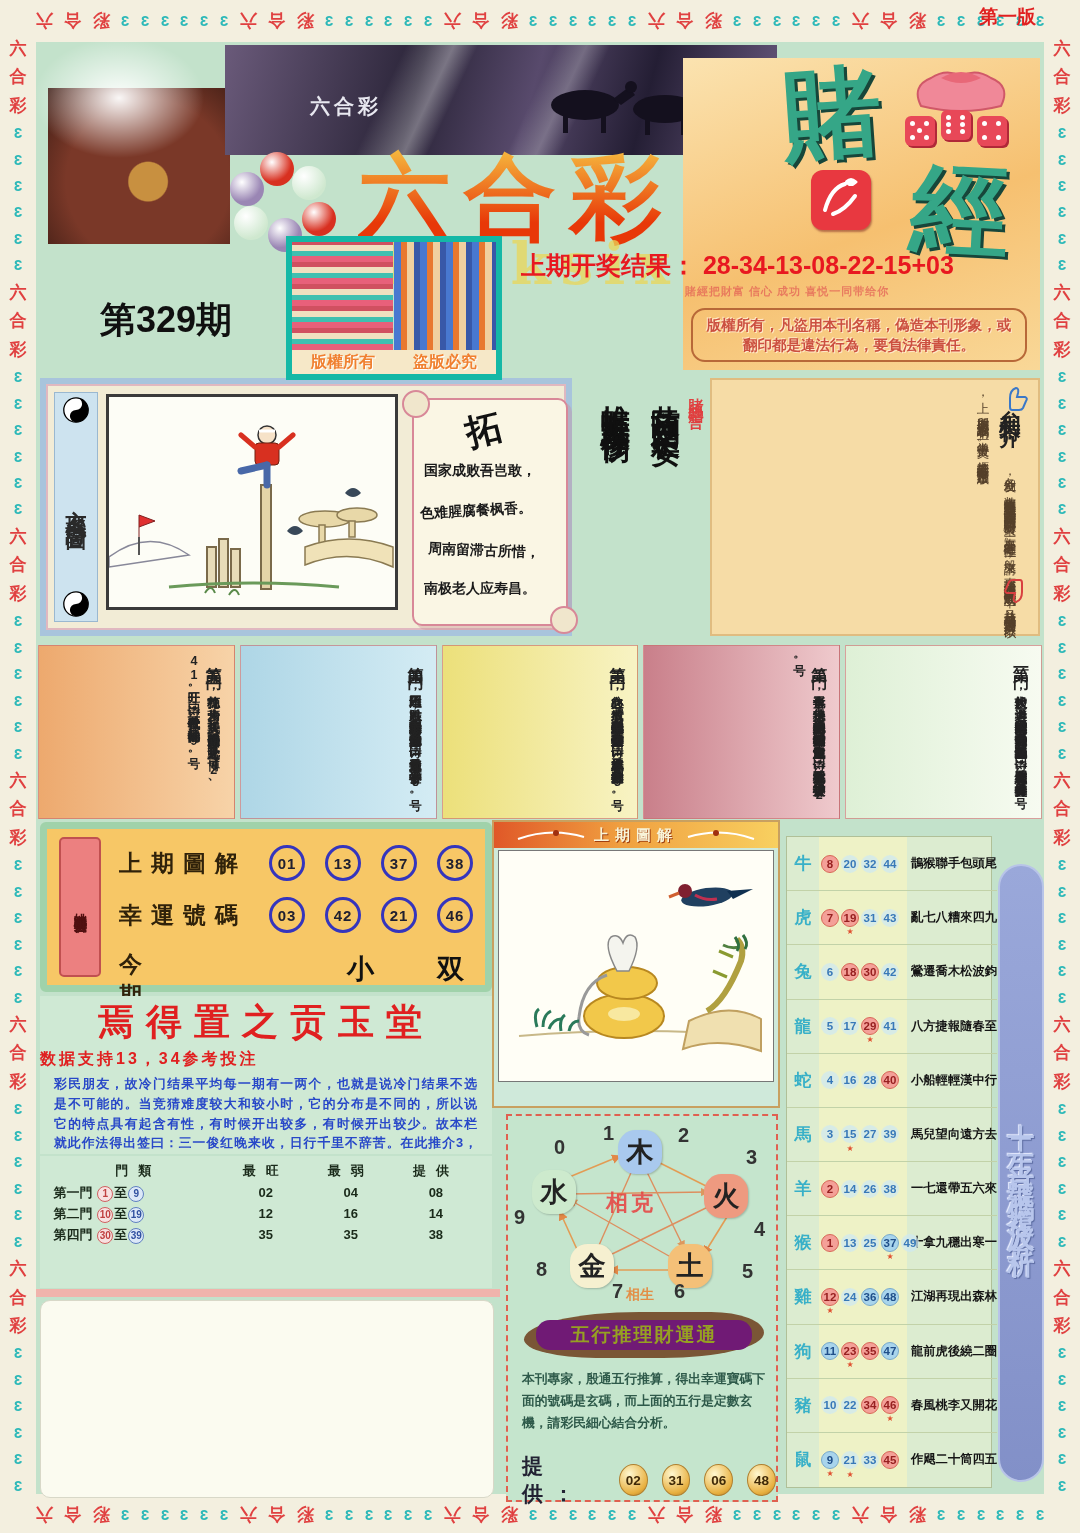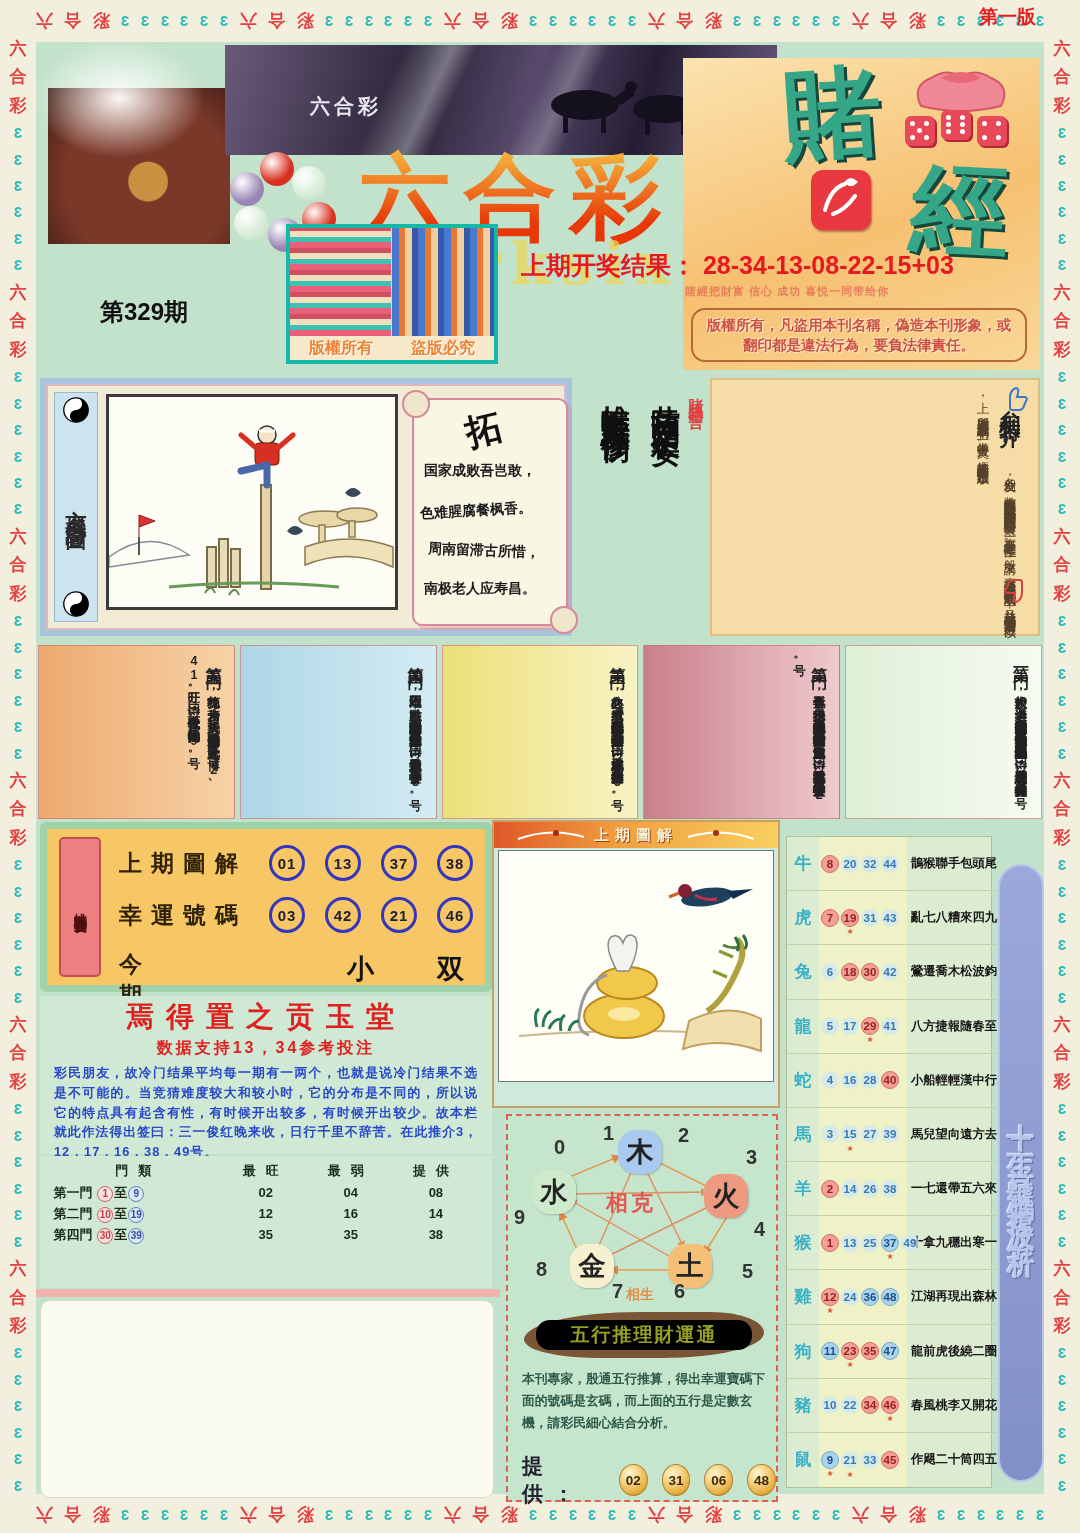--- a/index.html
+++ b/index.html
@@ -32,22 +32,22 @@
   .b2{left:0px;top:22px;background:radial-gradient(circle at 35% 30%,#fff,#9a86b4 60%);}
   .b3{left:62px;top:16px;background:radial-gradient(circle at 35% 30%,#fff,#cfe8cf 70%);}
   .b4{left:4px;top:56px;background:radial-gradient(circle at 35% 30%,#fff,#cfe8cf 70%);}
   .b5{left:38px;top:68px;background:radial-gradient(circle at 35% 30%,#fff,#9a86b4 60%);}
   .b6{left:72px;top:52px;background:radial-gradient(circle at 35% 30%,#fff,#d83020 60%);}
   .big-title{position:absolute;left:128px;top:-14px;font-family:"DejaVu Serif",serif;font-size:92px;font-weight:bold;
          letter-spacing:14px;background:linear-gradient(#f8d048,#e83808 70%);-webkit-background-clip:text;
          background-clip:text;color:transparent;text-shadow:none;}
   .marksix{position:absolute;left:10px;top:80px;width:100%;text-align:center;font-family:"DejaVu Serif",serif;
          font-size:58px;font-weight:bold;color:#ead658;opacity:.75;letter-spacing:10px;}
-  .issue{position:absolute;left:100px;top:296px;font-size:24px;font-weight:bold;color:#101010;z-index:3;}
-  .screens{position:absolute;left:286px;top:224px;width:204px;height:132px;z-index:3;border:4px solid #14b8a6;}
+  .issue{position:absolute;left:100px;top:296px;font-size:36px;font-weight:bold;color:#101010;z-index:3;}
+  .screens{position:absolute;left:286px;top:236px;width:204px;height:132px;z-index:3;border:6px solid #14b8a6;}
   .scr-l{position:absolute;left:0;top:0;width:101px;height:108px;
          background:repeating-linear-gradient(0deg,#e8607a 0 6px,#40c0b0 6px 11px,#f0e0c0 11px 17px,#d05060 17px 22px);}
   .scr-r{position:absolute;left:102px;top:0;width:102px;height:108px;
          background:repeating-linear-gradient(90deg,#4878d0 0 7px,#e87830 7px 13px,#f0d0a0 13px 20px,#3858a8 20px 26px);}
   .scr-cap{position:absolute;left:0;bottom:0;width:100%;height:24px;background:#f6e8c8;display:flex;
          justify-content:space-around;align-items:center;font-size:16px;font-weight:bold;color:#f08030;
          text-shadow:1px 1px 0 #fff;}
   .result{position:absolute;left:521px;top:249px;width:520px;font-size:25px;font-weight:bold;color:#e81820;z-index:6;}
   
   .dujing{position:absolute;left:683px;top:58px;width:357px;height:312px;z-index:2;
@@ -115,22 +115,22 @@
   .lrow .circles{display:flex;gap:20px;}
   .lcirc{width:36px;height:36px;border-radius:50%;border:3px solid #3535bd;display:flex;align-items:center;
         justify-content:center;font-size:15px;font-weight:bold;color:#202030;box-sizing:border-box;letter-spacing:1px;}
   .lr1{top:16px;} .lr2{top:68px;}
   .lr3{top:120px;justify-content:flex-end;}
   .lr3 .llabel{letter-spacing:76px;}
   .pv{position:absolute;font-size:27px;font-weight:bold;color:#111;font-family:"DejaVu Serif",serif;}
   .pv1{left:300px;top:122px;} .pv2{left:390px;top:122px;}
   
   .recommend{position:absolute;left:40px;top:996px;width:452px;height:158px;background:#cfe9d4;z-index:2;padding-top:2px;box-sizing:border-box;}
-  .rtitle{text-align:center;font-family:"DejaVu Serif",serif;font-size:28px;font-weight:bold;color:#e02020;letter-spacing:12px;}
-  .rsub{text-align:center;font-size:16px;font-weight:bold;color:#e02020;letter-spacing:3px;margin-top:2px;}
+  .rtitle{text-align:center;font-family:"DejaVu Serif",serif;font-size:36px;font-weight:bold;color:#e02020;letter-spacing:12px;}
+  .rsub{text-align:left;font-size:16px;font-weight:bold;color:#e02020;letter-spacing:3px;margin-top:2px;}
   .rbody{padding:4px 14px 0 14px;font-size:12.8px;font-weight:bold;color:#2848c8;line-height:1.55;text-align:justify;letter-spacing:1px;}
   
   .door-table{position:absolute;left:40px;top:1156px;width:452px;height:132px;background:#cfe9d4;z-index:2;
         font-size:13px;font-weight:bold;color:#1a2a1a;}
   .door-table table{width:94%;margin:4px auto 0 auto;border-collapse:collapse;}
   .door-table th{font-weight:bold;letter-spacing:10px;padding:2px 0;}
   .door-table td{text-align:center;padding:1.5px 0;}
   .door-table td.dn{text-align:left;white-space:nowrap;margin-left:29px;}
   .mini{display:inline-block;width:16px;height:16px;border-radius:50%;font-size:10px;line-height:14px;text-align:center;
         border:1px solid;box-sizing:border-box;margin:0 1px;}
@@ -157,21 +157,21 @@
   .nmetal{left:62px;top:122px;background:#f6f0d0;}
   .nwater{left:24px;top:48px;background:#cdeacd;}
   .digit{position:absolute;font-size:20px;font-weight:bold;color:#333;}
   .dg0{left:46px;top:14px;} .dg1{left:95px;top:0px;} .dg2{left:170px;top:2px;} .dg3{left:238px;top:24px;}
   .dg4{left:246px;top:96px;} .dg5{left:234px;top:138px;} .dg6{left:166px;top:158px;} .dg7{left:104px;top:158px;}
   .dg8{left:28px;top:136px;} .dg9{left:6px;top:84px;}
   .ke{position:absolute;left:98px;top:66px;font-size:22px;font-weight:bold;color:#e84040;letter-spacing:3px;opacity:.85;}
   .sheng{position:absolute;left:118px;top:164px;font-size:14px;font-weight:bold;color:#e88030;opacity:.85;}
   .plank{position:absolute;left:16px;top:196px;width:240px;height:46px;background:#7a5636;
         border-radius:48% 22% 42% 30% / 60% 45% 55% 40%;}
-  .plank-in{position:absolute;left:12px;top:8px;right:12px;bottom:8px;background:#000000;border-radius:14px;
+  .plank-in{position:absolute;left:12px;top:8px;right:12px;bottom:8px;background:#701a75;border-radius:14px;
         display:flex;align-items:center;justify-content:center;font-family:"DejaVu Serif",serif;
         font-size:19px;font-weight:bold;color:#96a022;letter-spacing:2px;}
   .five-body{position:absolute;left:14px;top:252px;width:246px;font-family:"DejaVu Serif",serif;
         font-size:12.8px;font-weight:bold;color:#2e5a4a;line-height:1.7;}
   .provide{position:absolute;left:14px;top:336px;display:flex;align-items:center;gap:14px;}
   .provide .pl{font-family:"DejaVu Serif",serif;font-size:21px;font-weight:bold;color:#223;letter-spacing:10px;}
   .gball{width:30px;height:30px;border-radius:50%;background:radial-gradient(circle at 35% 30%,#fff8d0,#e8b040 70%,#b07820);
         border:1px solid #b08030;display:flex;align-items:center;justify-content:center;font-size:13.5px;font-weight:bold;color:#402a08;}
   
   .zodiac{position:absolute;left:786px;top:836px;width:206px;height:652px;background:#dcecd0;

